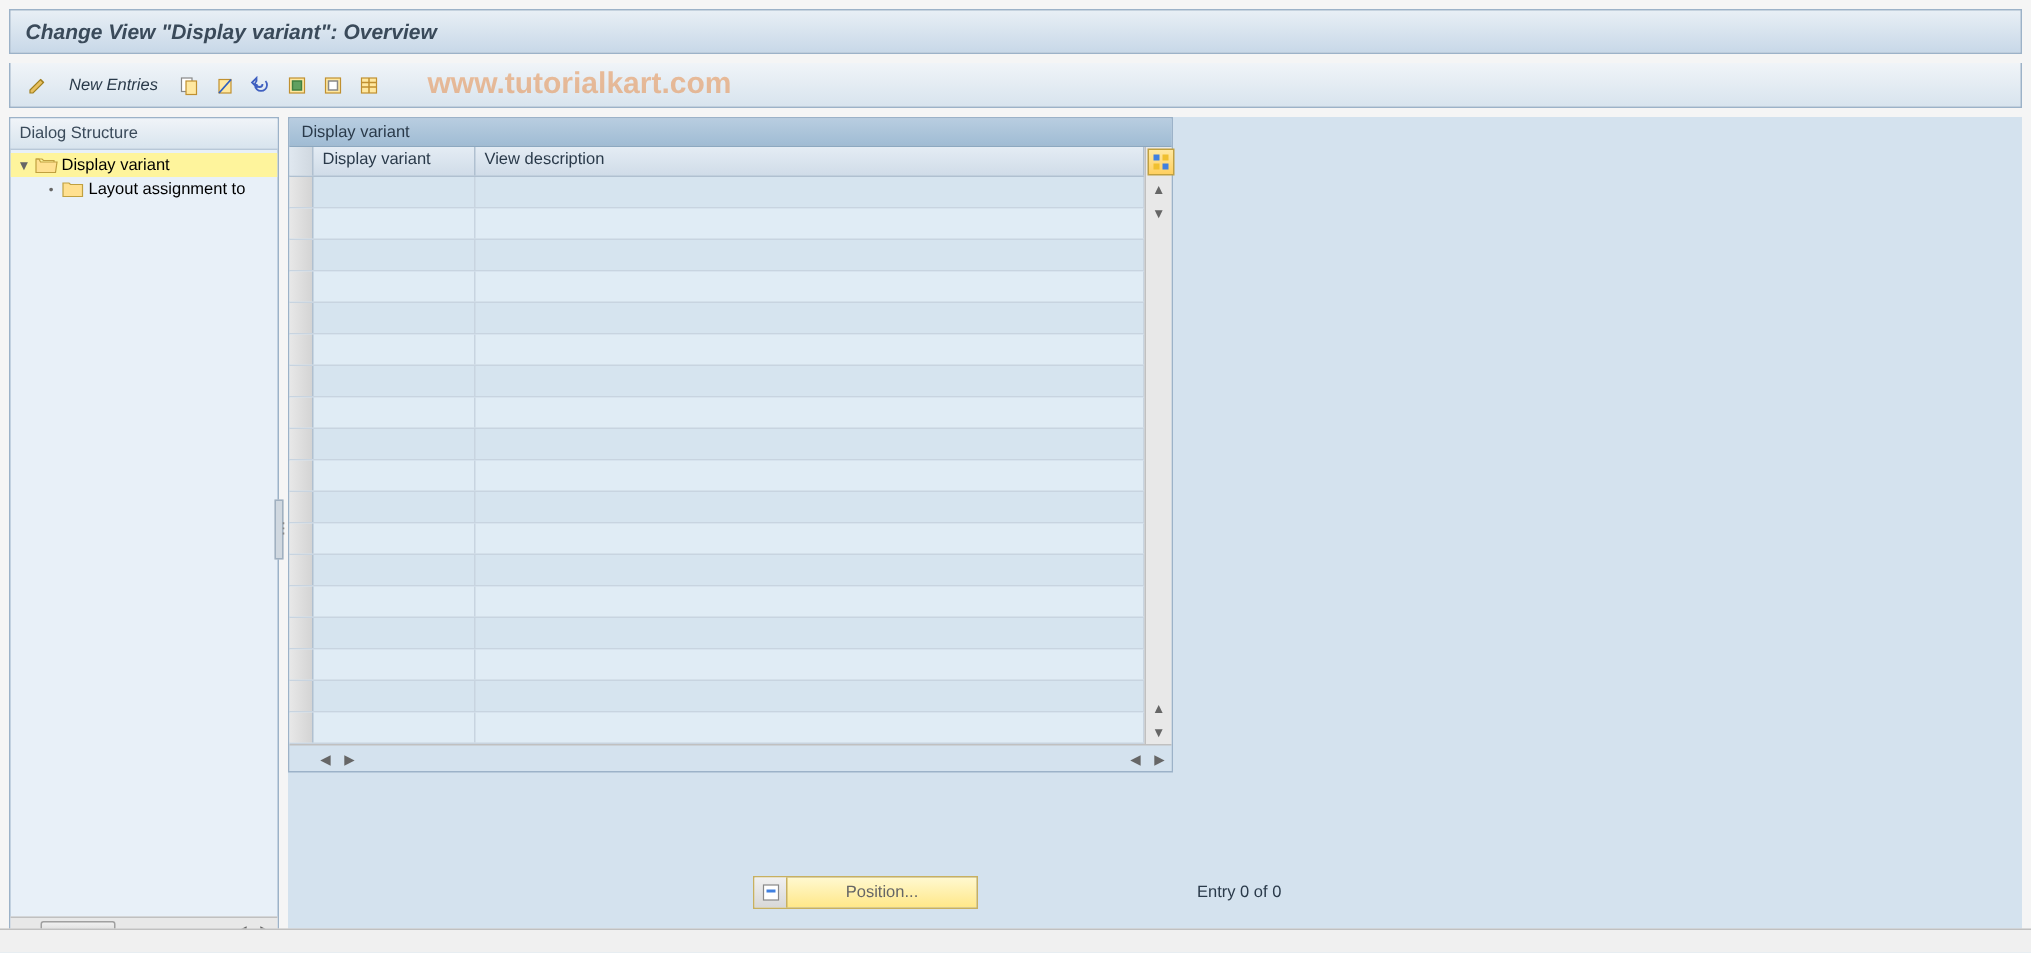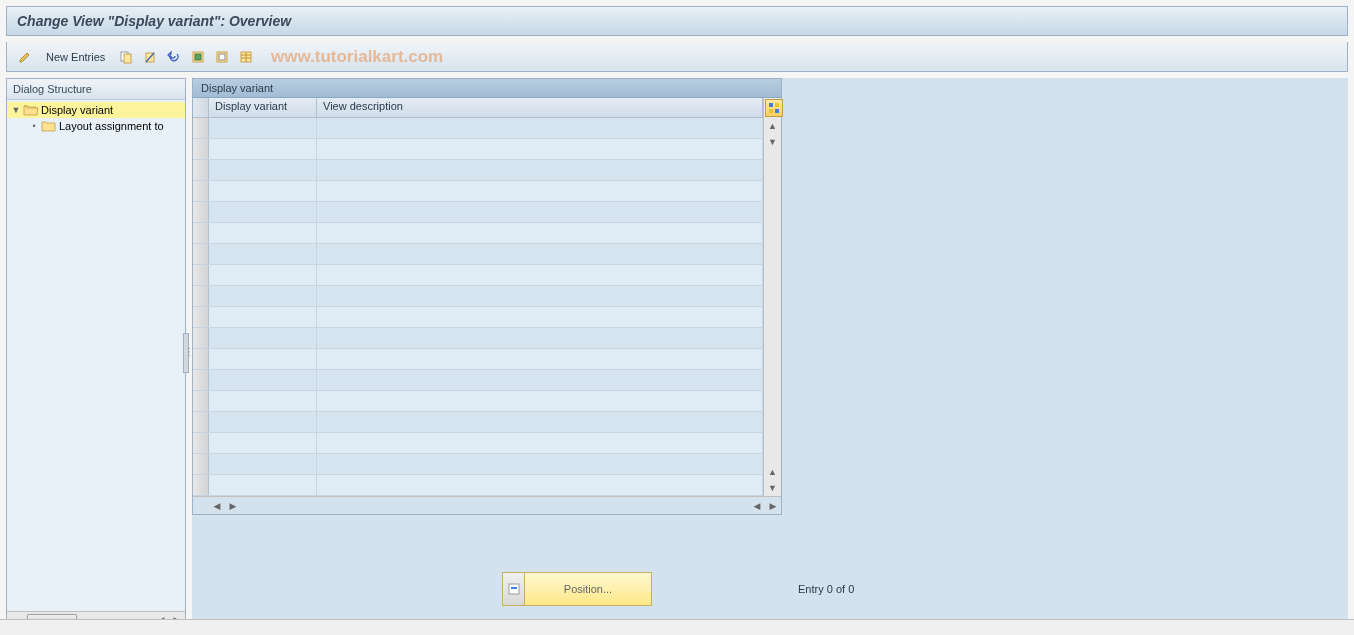--- a/index.html
+++ b/index.html
@@ -32,25 +32,26 @@
     }
     .toolbar-btn {
       width: 20px; height: 20px;
       display: flex; align-items: center; justify-content: center;
       cursor: pointer;
       border: 1px solid transparent;
     }
     .toolbar-text-btn {
       font-size: 11px; color: #2a3a4a; padding: 2px 6px; cursor: pointer;
       border: 1px solid transparent;
+      font-style: italic;
     }
     .watermark {
       position: absolute;
-      left: 264px;
-      font-size: 17px;
+      left: 278px;
+      font-size: 20px;
       font-weight: bold;
       color: rgba(230, 150, 90, 0.6);
       pointer-events: none;
     }
     
     
     .main-area {
       display: flex;
       margin: 6px;
       gap: 6px;
@@ -178,21 +179,21 @@
     .footer-area {
       position: absolute;
       bottom: 22px;
       left: 310px;
       display: flex;
       align-items: center;
       gap: 110px;
     }
     .position-btn {
       width: 150px;
-      height: 34px;
+      height: 22px;
       background: linear-gradient(to bottom, #fff8d0, #ffe888);
       border: 1px solid #c8b060;
       display: flex; align-items: center;
       font-size: 11px;
       color: #666;
       cursor: pointer;
       padding: 0;
     }
     .position-btn .icon-part {
       width: 22px; height: 100%;

